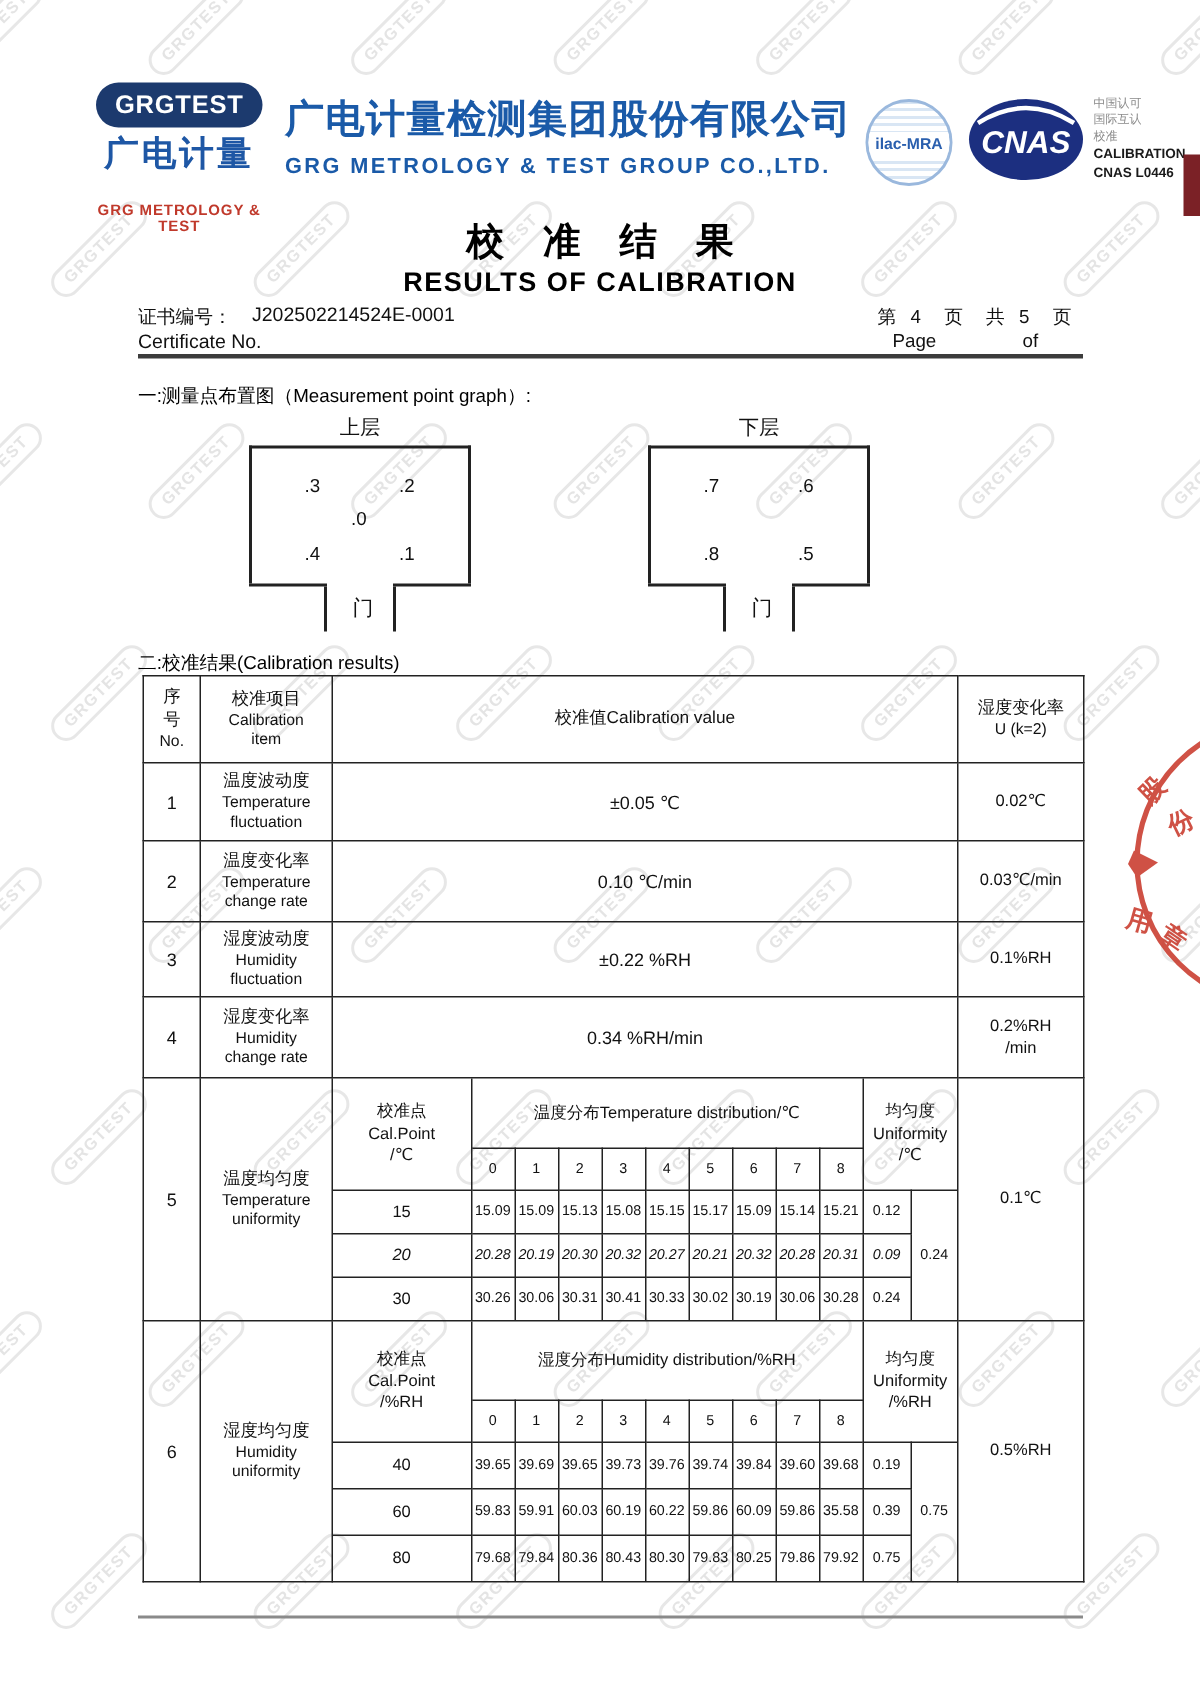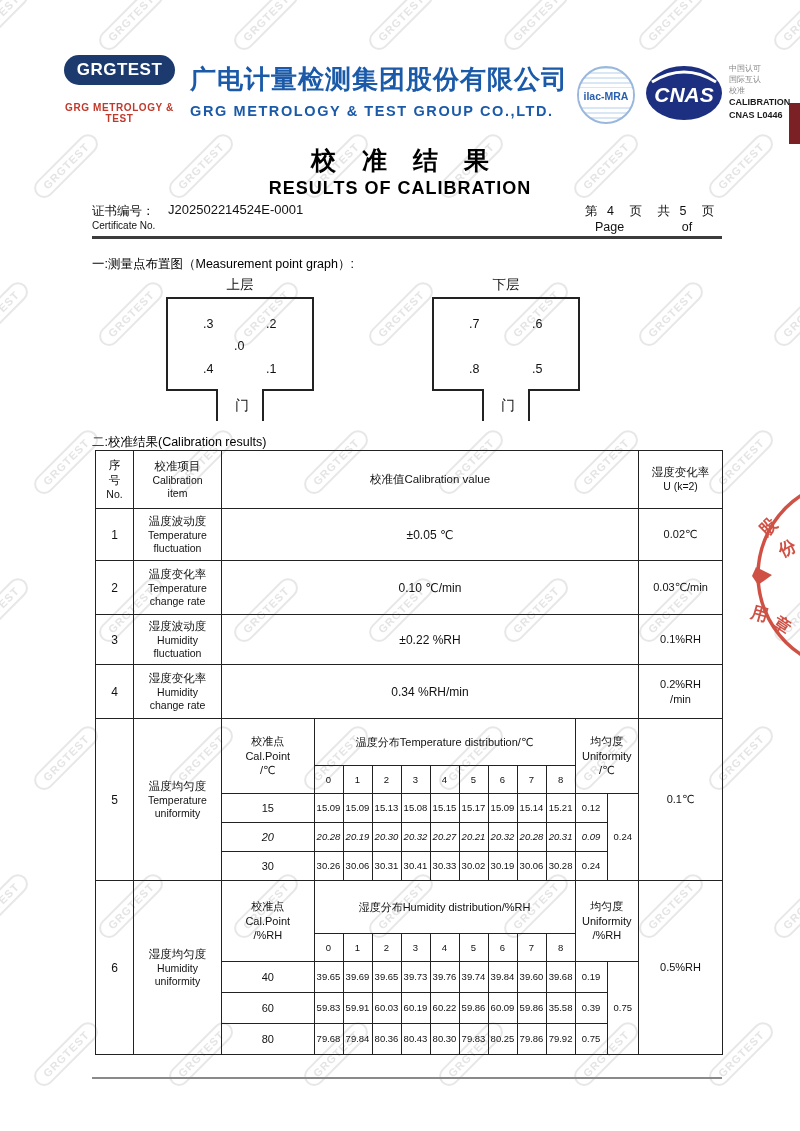--- a/index.html
+++ b/index.html
@@ -32,21 +32,21 @@
   .acc-en { color:#1a1a1a; font-size:9px; font-weight:bold; }
   .red-block { position:absolute; left:789px; top:103px; width:11px; height:41px; background:#7b2126; }
 
   
   .title-cn { position:absolute; left:0; top:144px; width:800px; text-align:center;
     font-size:25px; font-weight:bold; letter-spacing:26px; text-indent:26px; color:#000; }
   .title-en { position:absolute; left:0; top:178px; width:800px; text-align:center;
     font-size:18px; font-weight:bold; letter-spacing:1px; color:#000; }
   .cert-label-cn { position:absolute; left:92px; top:203px; font-size:12.5px; }
   .cert-no { position:absolute; left:168px; top:202px; font-size:13px; }
-  .cert-label-en { position:absolute; left:92px; top:220px; font-size:10px; }
+  .cert-label-en { position:absolute; left:92px; top:220px; font-size:13px; }
   .pageline { position:absolute; left:585px; top:203px; width:135px; font-size:12.5px; }
   .pageline span { display:inline-block; }
   .pageline-en { position:absolute; left:585px; top:220px; width:135px; font-size:12.5px; }
   .rule { position:absolute; left:92px; top:236px; width:630px; height:3px; background:#3c3c3c; }
   .rule2 { position:absolute; left:92px; top:1077px; width:630px; height:2px; background:#8a8a8a; }
 
   .sec-label { position:absolute; font-size:12.5px; color:#000; }
 
   
   .dbox { position:absolute; width:148px; height:92px; border:2px solid #222; border-bottom:none; }
@@ -136,20 +136,21 @@
       <div class="wm" style="left: 295px; top: 1044px;">GRGTEST</div>
       <div class="wm" style="left: 430px; top: 1044px;">GRGTEST</div>
       <div class="wm" style="left: 565px; top: 1044px;">GRGTEST</div>
       <div class="wm" style="left: 700px; top: 1044px;">GRGTEST</div>
     </div>
 
   <div class="content">
 
     <div class="logo-block">
       <span class="logo-pill">GRGTEST</span>
+      <div class="logo-cn">广电计量</div>
       <div class="logo-tag">GRG METROLOGY &amp; TEST</div>
     </div>
     <div class="company">
       <div class="company-cn">广电计量检测集团股份有限公司</div>
       <div class="company-en">GRG METROLOGY &amp; TEST GROUP CO.,LTD.</div>
     </div>
     <div class="ilac">
       <div class="ilac-band">ilac-MRA</div>
     </div>
     <svg class="cnas" viewBox="0 0 80 62">

